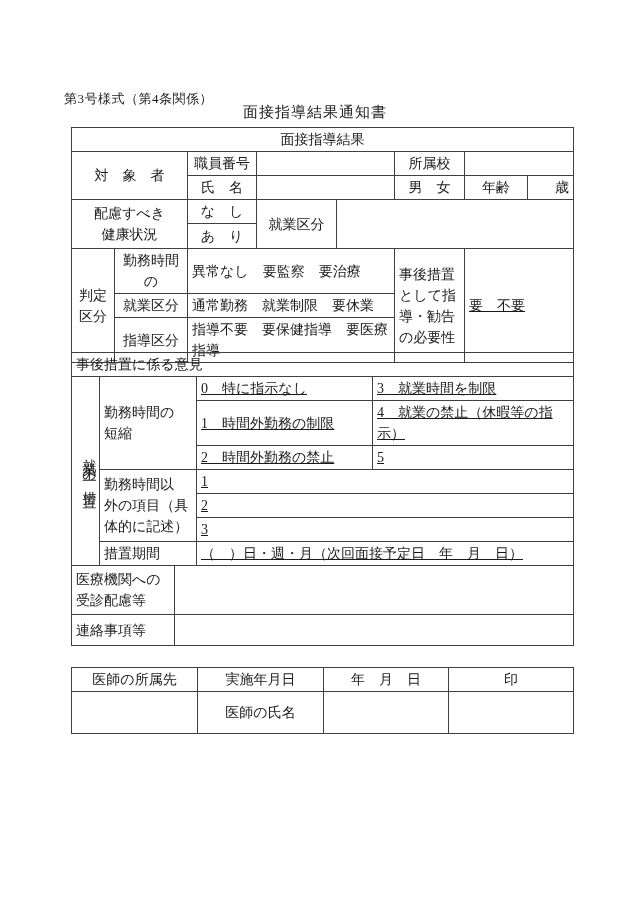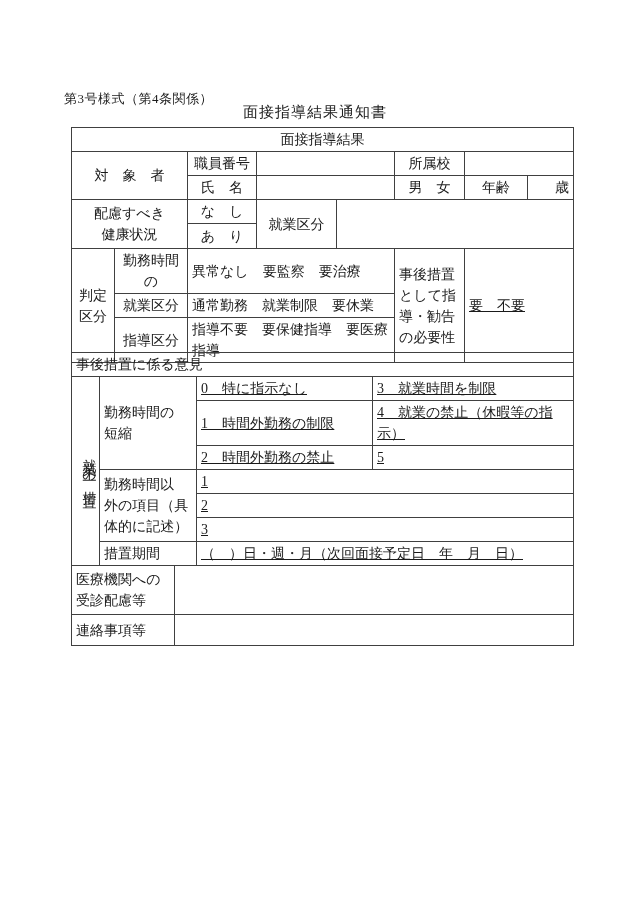--- a/index.html
+++ b/index.html
@@ -150,14 +150,36 @@
 受診配慮等</td>
       <td colspan="3"></td>
     </tr>
     <tr style="height:31px">
       <td colspan="2" class="l pad6">連絡事項等</td>
       <td colspan="3"></td>
     </tr>
   </tbody>
     </table>
 
+  <table class="tbl t3">
+    <colgroup>
+      <col style="width:126px">
+        <col style="width:126px">
+        <col style="width:125px">
+        <col style="width:125px">
+    </colgroup>
+    <tbody>
+        <tr style="height:22px">
+      <td class="c">医師の所属先</td>
+      <td class="c">実施年月日</td>
+      <td class="c">年　月　日</td>
+      <td class="c">印</td>
+    </tr>
+    <tr style="height:42px">
+      <td></td>
+      <td class="c top">医師の氏名</td>
+      <td></td>
+      <td></td>
+    </tr>
+  </tbody>
+    </table>
 
 </div>
 
 </body></html>

